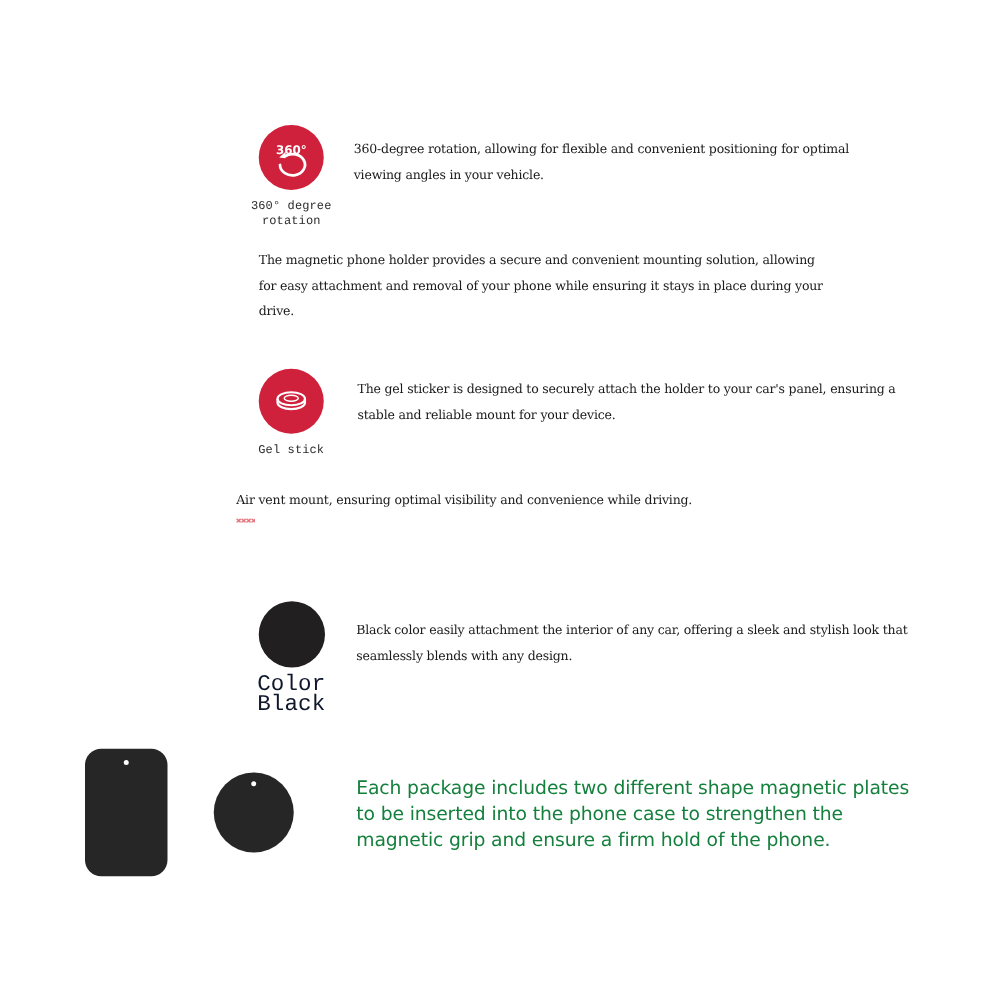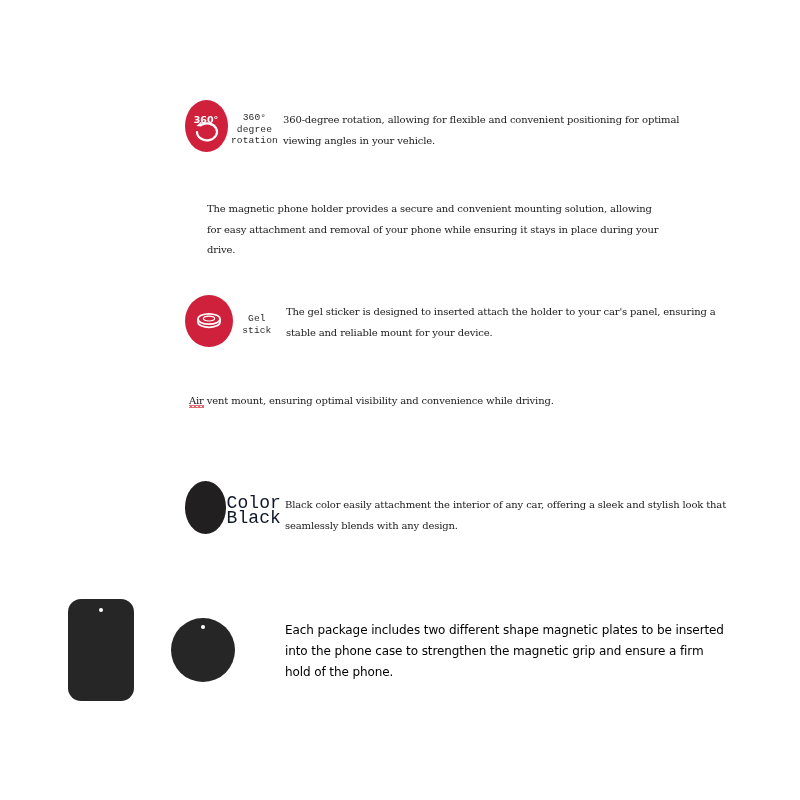--- a/index.html
+++ b/index.html
@@ -25,21 +25,21 @@
   .feature-row {
     position: absolute;
     display: flex;
     align-items: flex-start;
   }
 
   .icon-col {
     width: 96px;
     flex: 0 0 96px;
     display: flex;
-    flex-direction: row;
+    flex-direction: column;
     align-items: center;
   }
 
   .badge {
     width: 52px;
     height: 52px;
     border-radius: 50%;
     background: #D0213C;
     display: flex;
     align-items: center;
@@ -78,21 +78,21 @@
     letter-spacing: -0.15px;
   }
 
   .spell {
     border-bottom: 0;
     background-image: linear-gradient(45deg, transparent 40%, #e06a72 40%, #e06a72 60%, transparent 60%),
                       linear-gradient(-45deg, transparent 40%, #e06a72 40%, #e06a72 60%, transparent 60%);
     background-size: 4px 3px;
     background-repeat: repeat-x;
     background-position: 0 100%;
-    padding-bottom: 2px;
+    padding-bottom: 12px;
   }
 
   
   .plates {
     position: absolute;
     left: 0;
     top: 0;
   }
   .plate-rect {
     position: absolute;
@@ -112,23 +112,23 @@
     position: absolute;
     width: 4px;
     height: 4px;
     background: #ffffff;
     border-radius: 50%;
   }
 
   .bottom-desc {
     position: absolute;
     font-family: "DejaVu Sans", sans-serif;
-    font-size: 12px;
+    font-size: 15px;
     line-height: 21px;
-    color: #000000;
+    color: #15803d;
     letter-spacing: -0.1px;
   }
 </style>
 </head>
 <body>
 
 <div class="page">
 
   <div class="feature-row" style="left:185px; top:100px; width:540px;">
     <div class="icon-col">
@@ -153,21 +153,21 @@
     <div class="icon-col">
       <div class="badge">
         <svg width="42" height="42" viewBox="0 0 42 42" aria-hidden="true">
           <ellipse cx="21" cy="19" rx="11" ry="5.2" fill="none" stroke="#ffffff" stroke-width="1.7"></ellipse>
           <path d="M10 19 v3.2 C10 25 15 27.3 21 27.3 C27 27.3 32 25 32 22.2 V19" fill="none" stroke="#ffffff" stroke-width="1.7" stroke-linejoin="round"></path>
           <ellipse cx="21" cy="18.6" rx="5.6" ry="2.4" fill="none" stroke="#ffffff" stroke-width="1.2"></ellipse>
         </svg>
       </div>
       <div class="icon-label">Gel stick</div>
     </div>
-    <div class="desc" style="width:450px; margin-left:5px; padding-top:7px;">The gel sticker is designed to inserted attach the holder to your car's panel, ensuring a stable and reliable mount for your device.</div>
+    <div class="desc" style="width:450px; margin-left:5px; padding-top:7px;">The gel sticker is designed to securely attach the holder to your car's panel, ensuring a stable and reliable mount for your device.</div>
   </div>
 
   <div class="feature-row" style="left:185px; top:378px; width:560px;">
     <div class="desc" style="width:440px; margin-left:4px; padding-top:13px;"><span class="spell">Air</span><span> vent mount, ensuring optimal visibility and convenience while driving.</span></div>
   </div>
 
   <div class="feature-row" style="left:185px; top:481px; width:570px;">
     <div class="icon-col">
       <div class="badge plain-black"></div>
       <div class="icon-label big">Color

